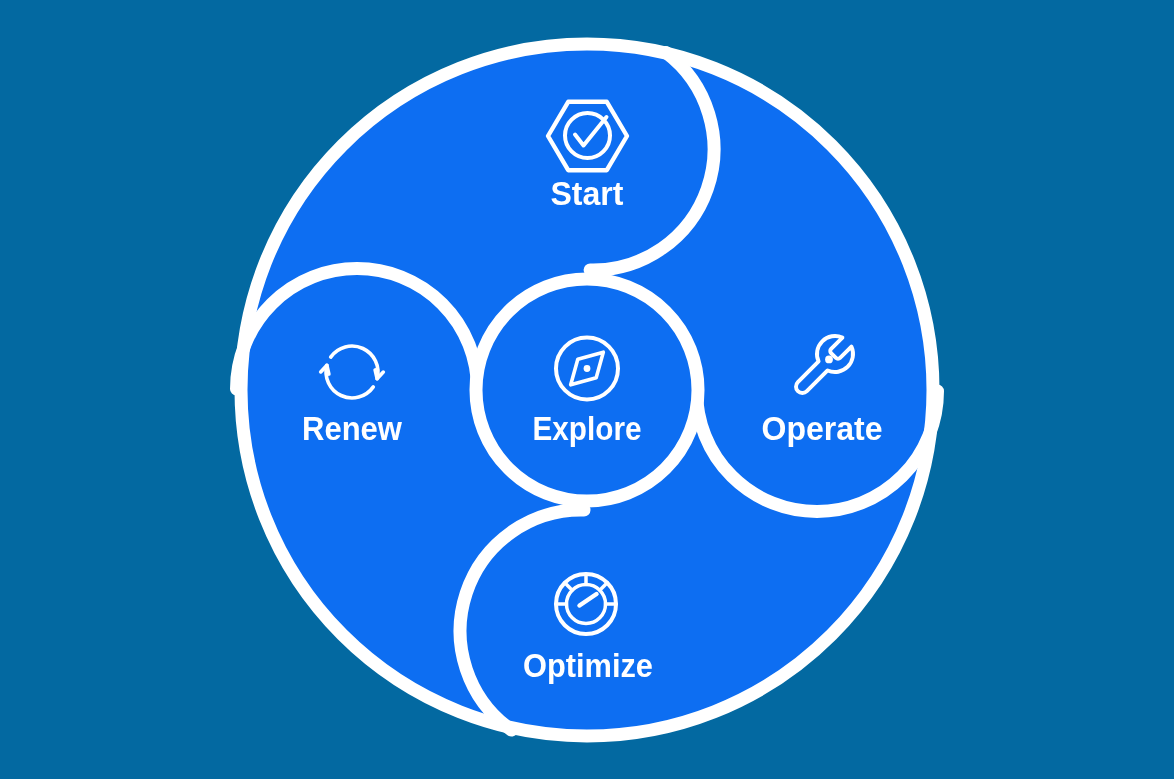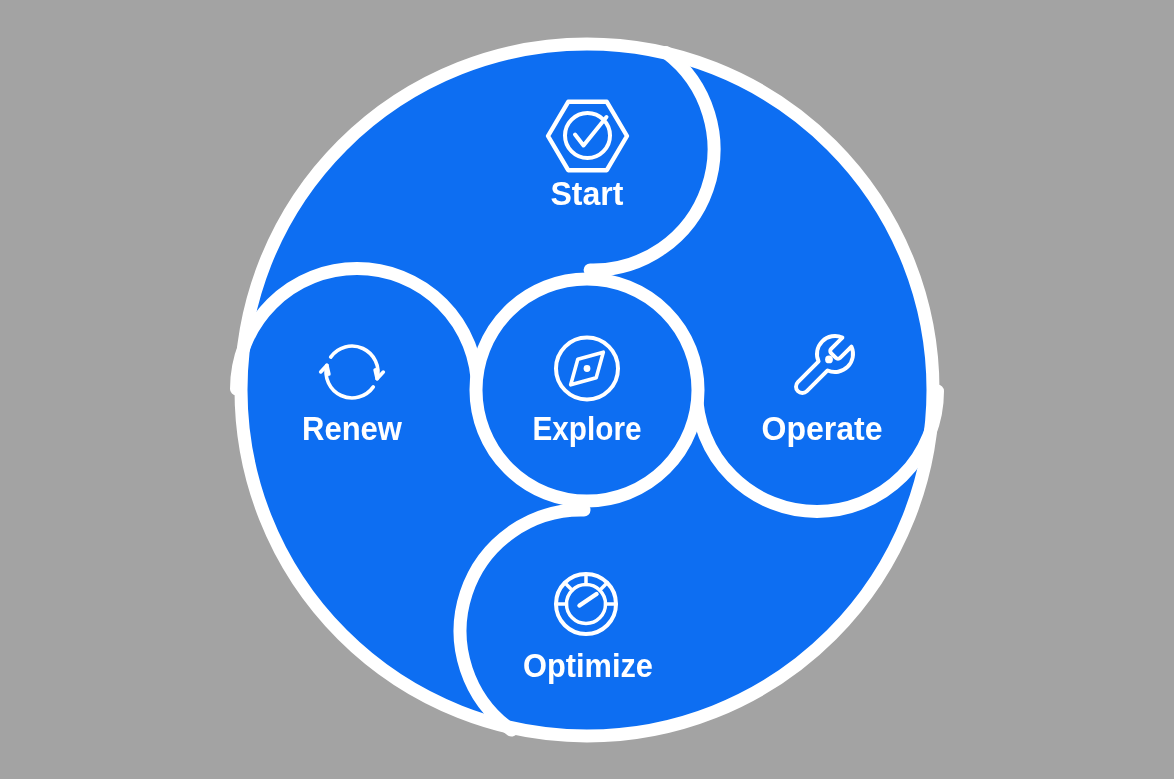--- a/index.html
+++ b/index.html
@@ -4,21 +4,21 @@
 <style>
   html, body {
     margin: 0;
     padding: 0;
     background: #000000;
   }
   .stage {
     position: relative;
     width: 1174px;
     height: 779px;
-    background: #a3a3a3;
+    background: #0369a1;
     overflow: hidden;
     font-family: "Liberation Sans", sans-serif;
   }
   svg { display: block; }
   .seg-label {
     font-family: "Liberation Sans", sans-serif;
     font-weight: 700;
     font-size: 34px;
     fill: #ffffff;
     text-anchor: middle;

